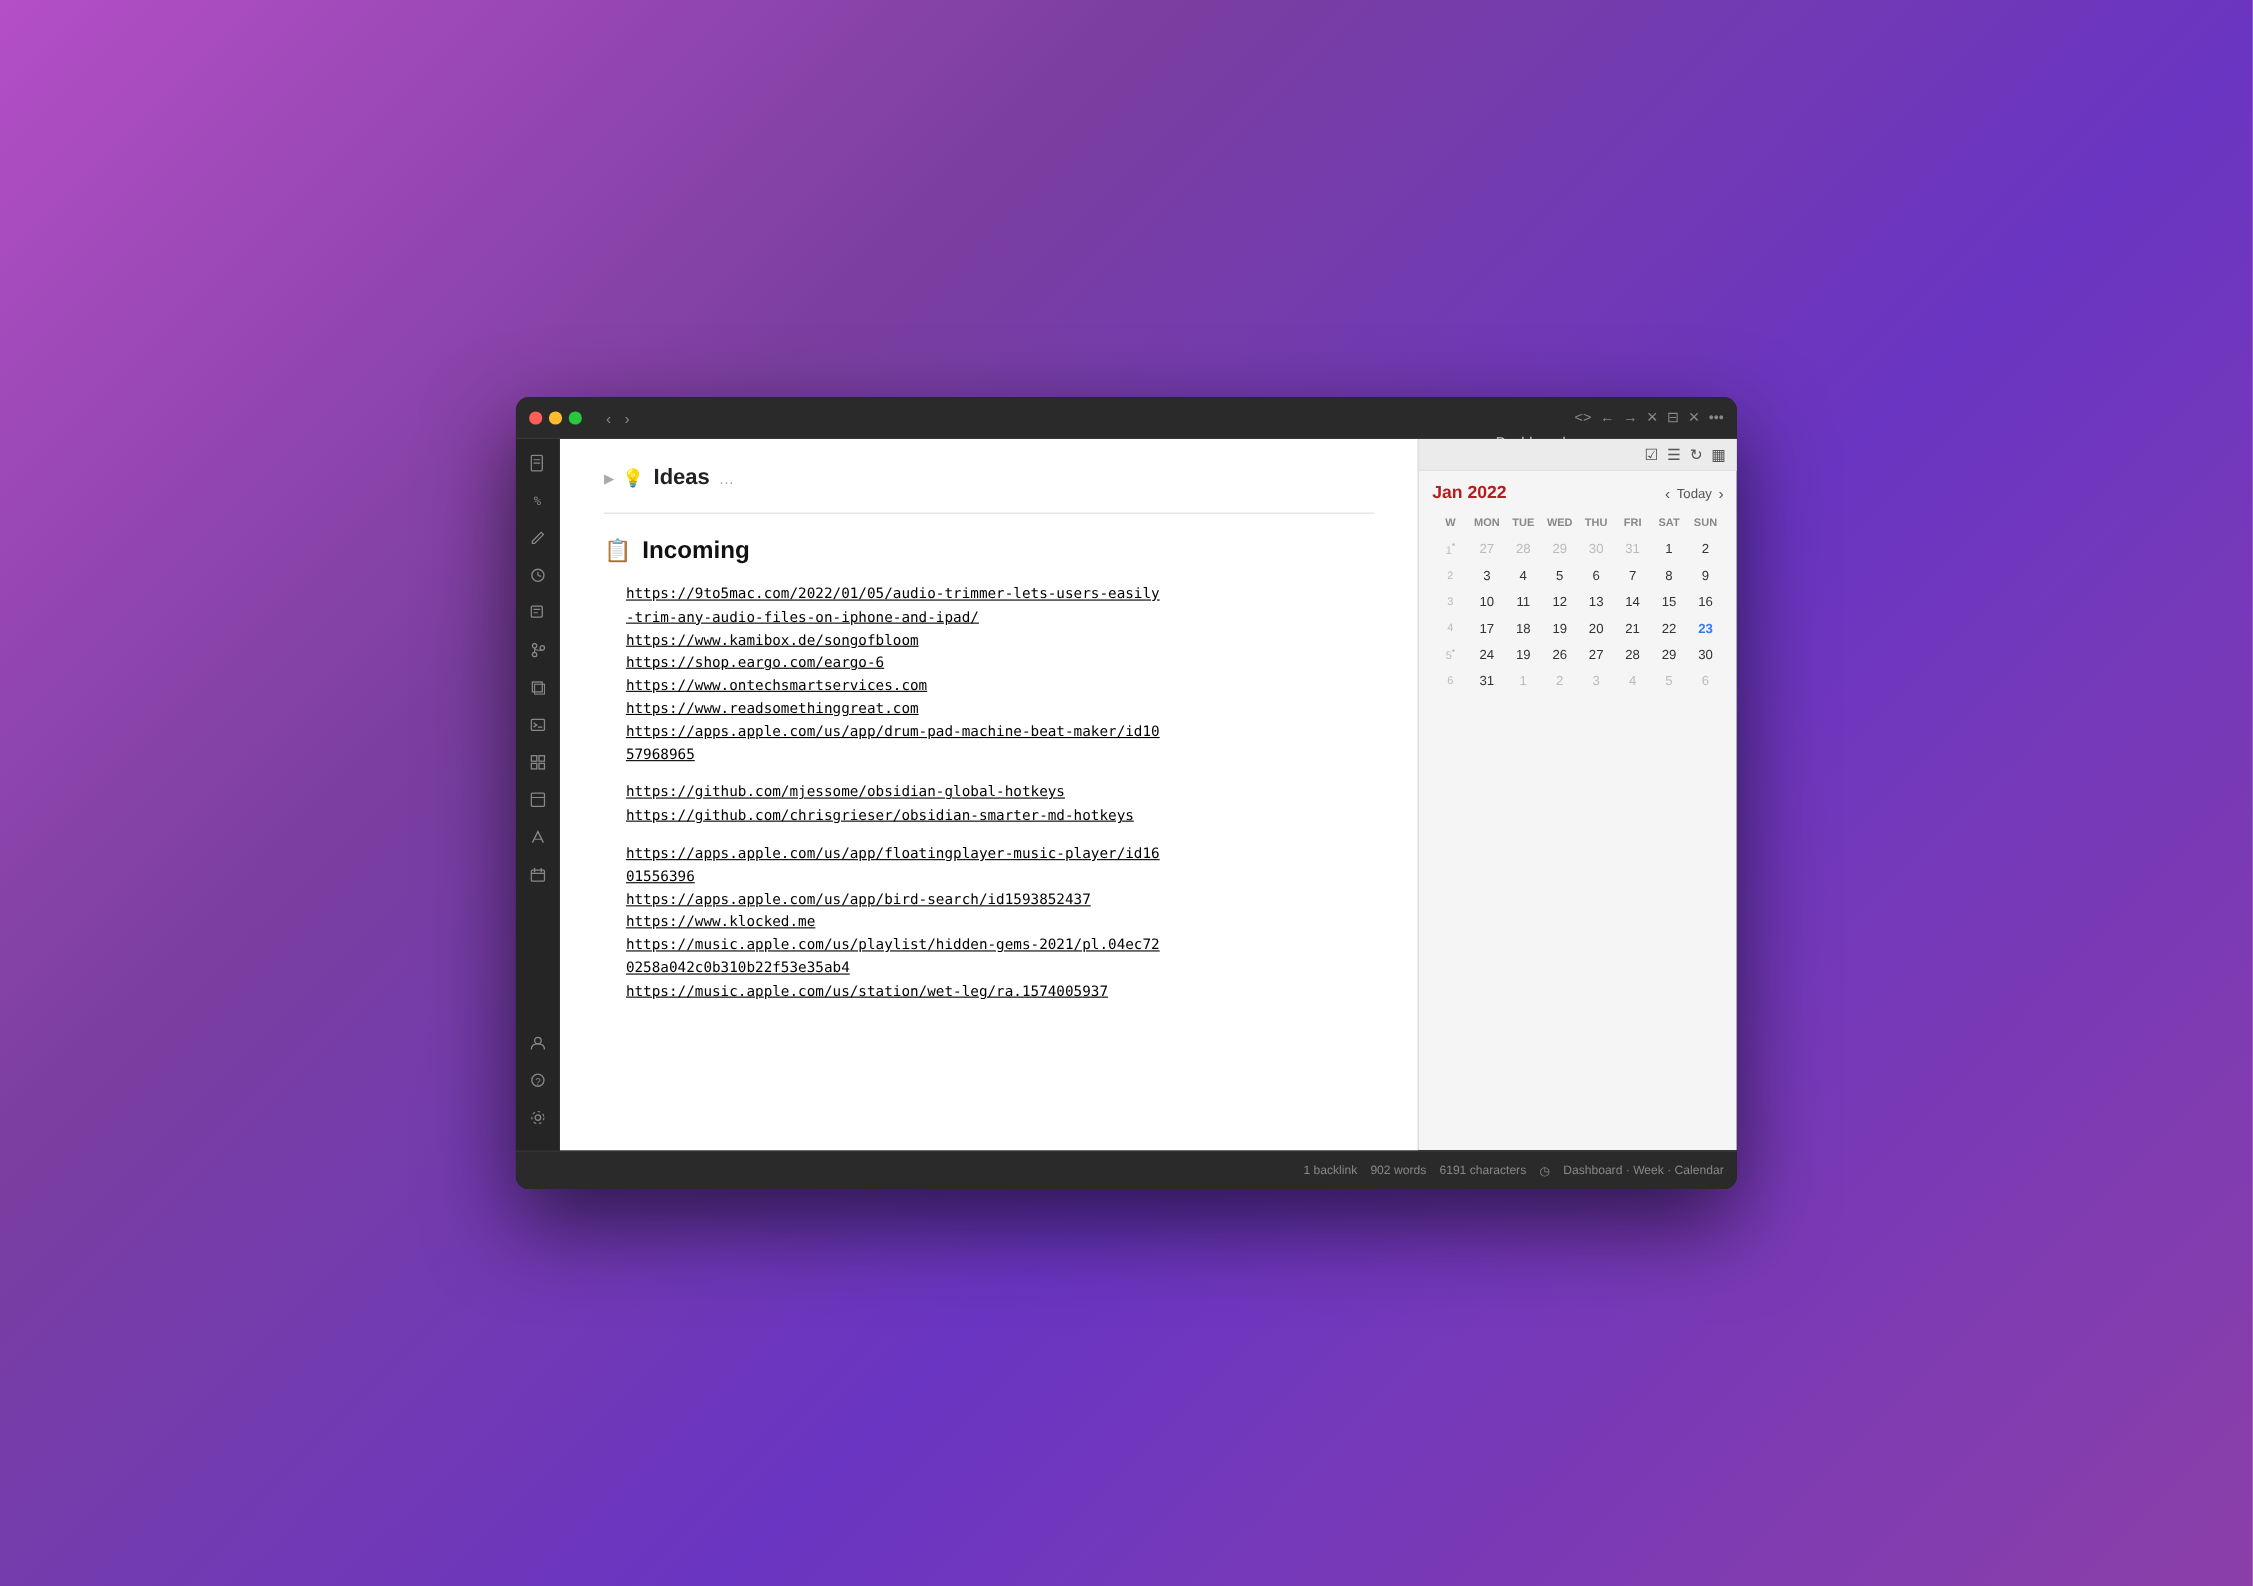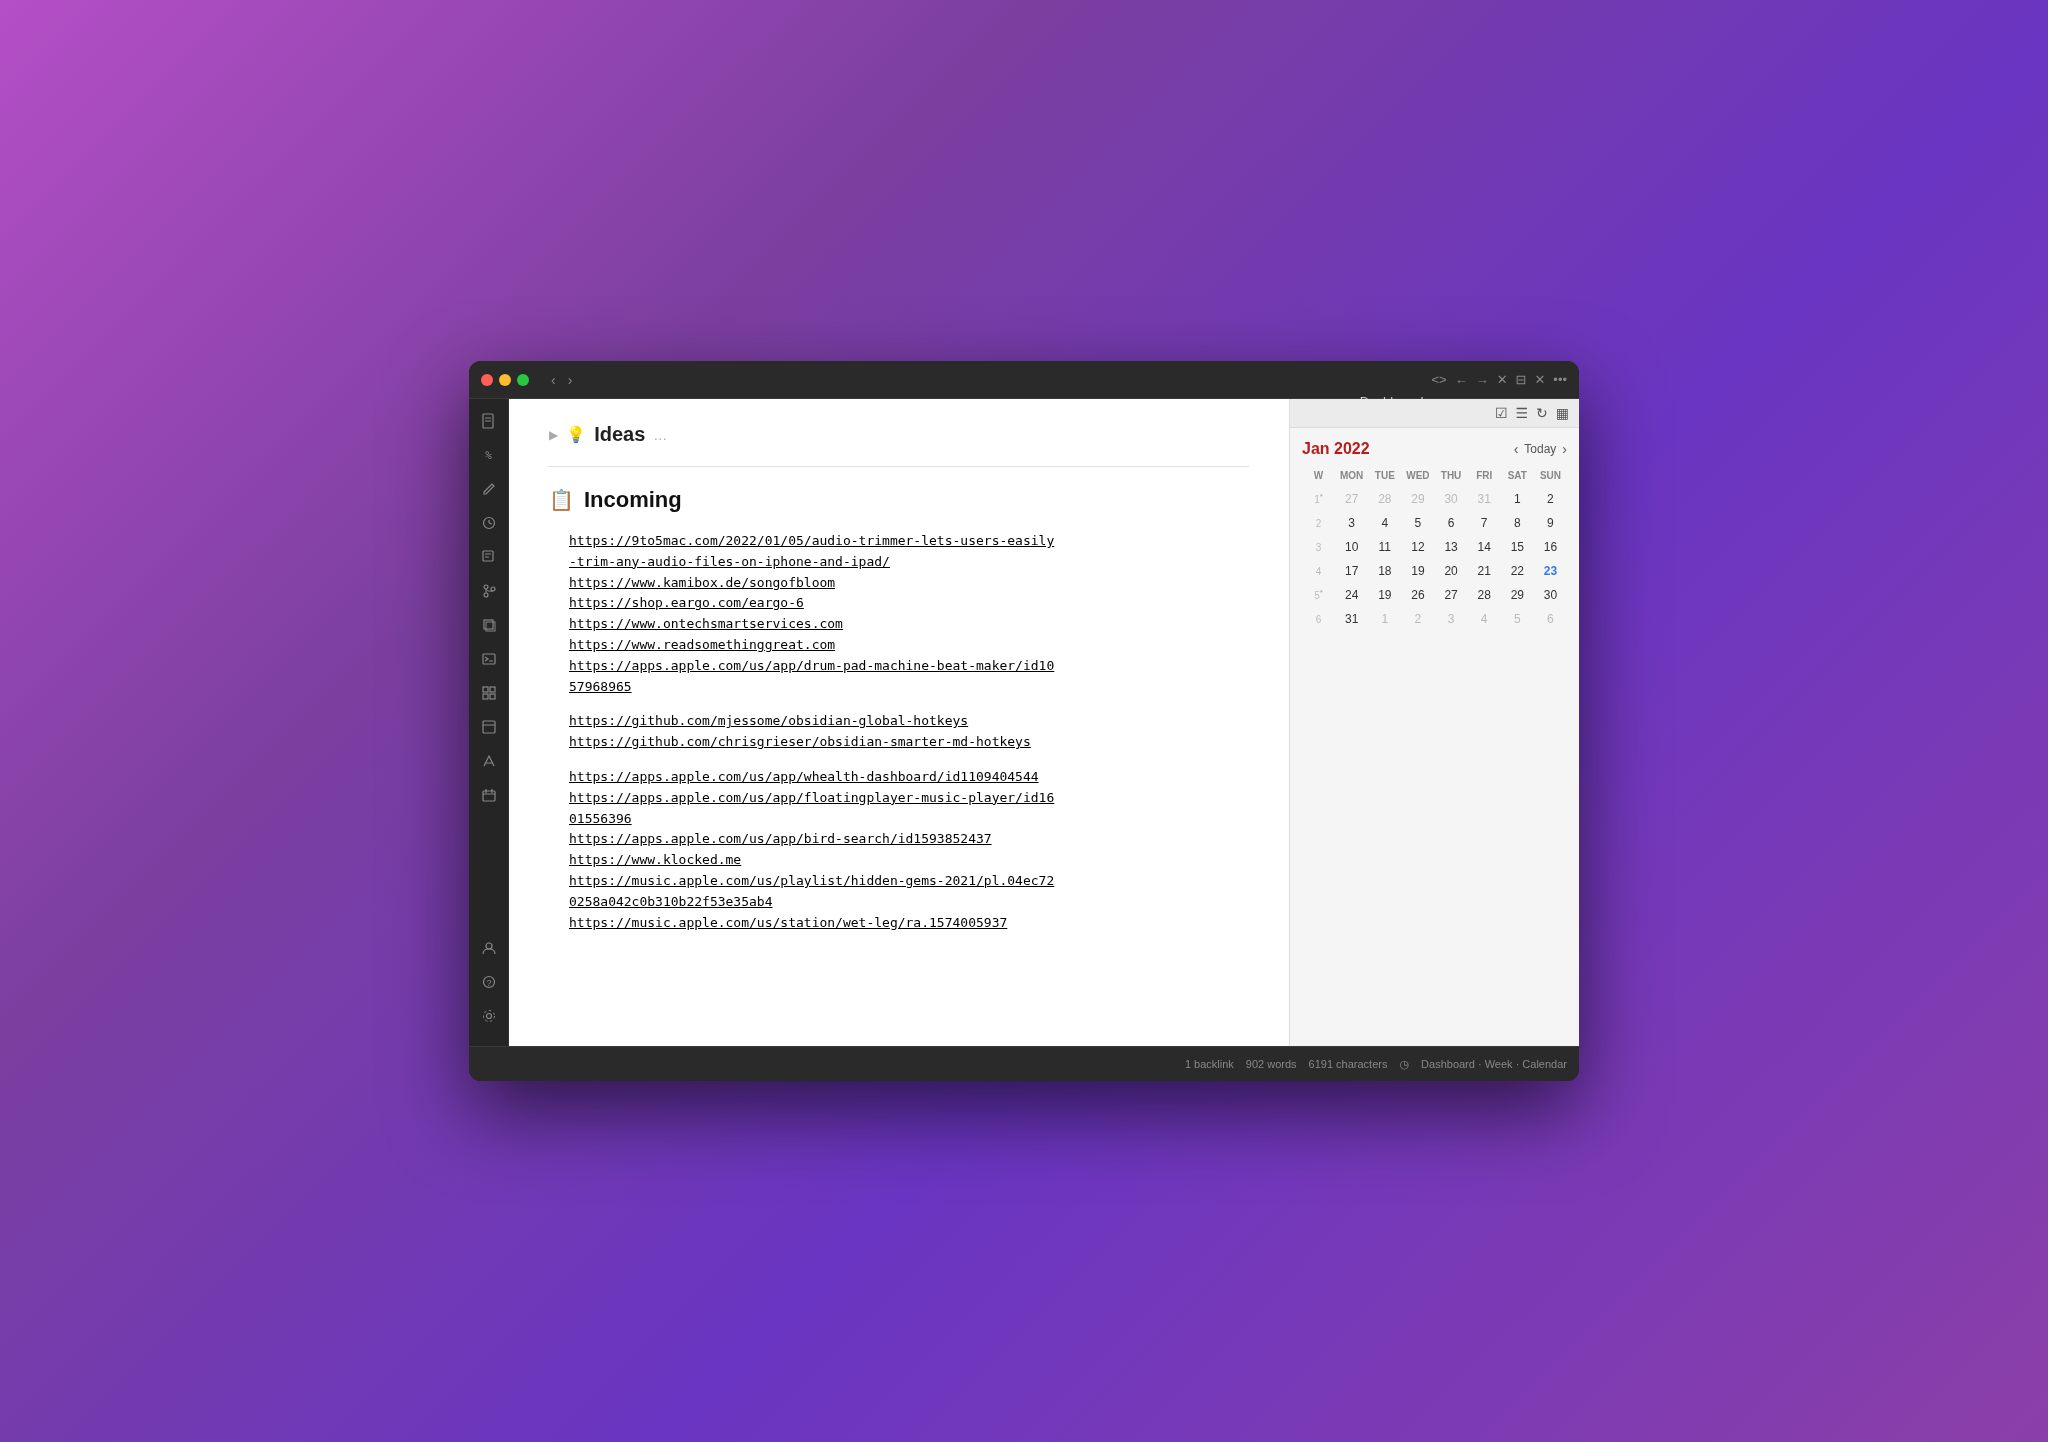--- a/index.html
+++ b/index.html
@@ -454,21 +454,20 @@
             <a class="note-link" href="#">https://www.readsomethinggreat.com</a>
             <a class="note-link" href="#">https://apps.apple.com/us/app/drum-pad-machine-beat-maker/id10<br>57968965</a>
           </div>
 
           <div class="link-group">
             <a class="note-link" href="#">https://github.com/mjessome/obsidian-global-hotkeys</a>
             <a class="note-link" href="#">https://github.com/chrisgrieser/obsidian-smarter-md-hotkeys</a>
           </div>
 
           <div class="link-group">
-            <a class="note-link" href="#">https://apps.apple.com/us/app/whealth-dashboard/id1109404544</a>
             <a class="note-link" href="#">https://apps.apple.com/us/app/floatingplayer-music-player/id16<br>01556396</a>
             <a class="note-link" href="#">https://apps.apple.com/us/app/bird-search/id1593852437</a>
             <a class="note-link" href="#">https://www.klocked.me</a>
             <a class="note-link" href="#">https://music.apple.com/us/playlist/hidden-gems-2021/pl.04ec72<br>0258a042c0b310b22f53e35ab4</a>
             <a class="note-link" href="#">https://music.apple.com/us/station/wet-leg/ra.1574005937</a>
           </div>
         </div>
       </div>
 
       <div class="right-panel">

